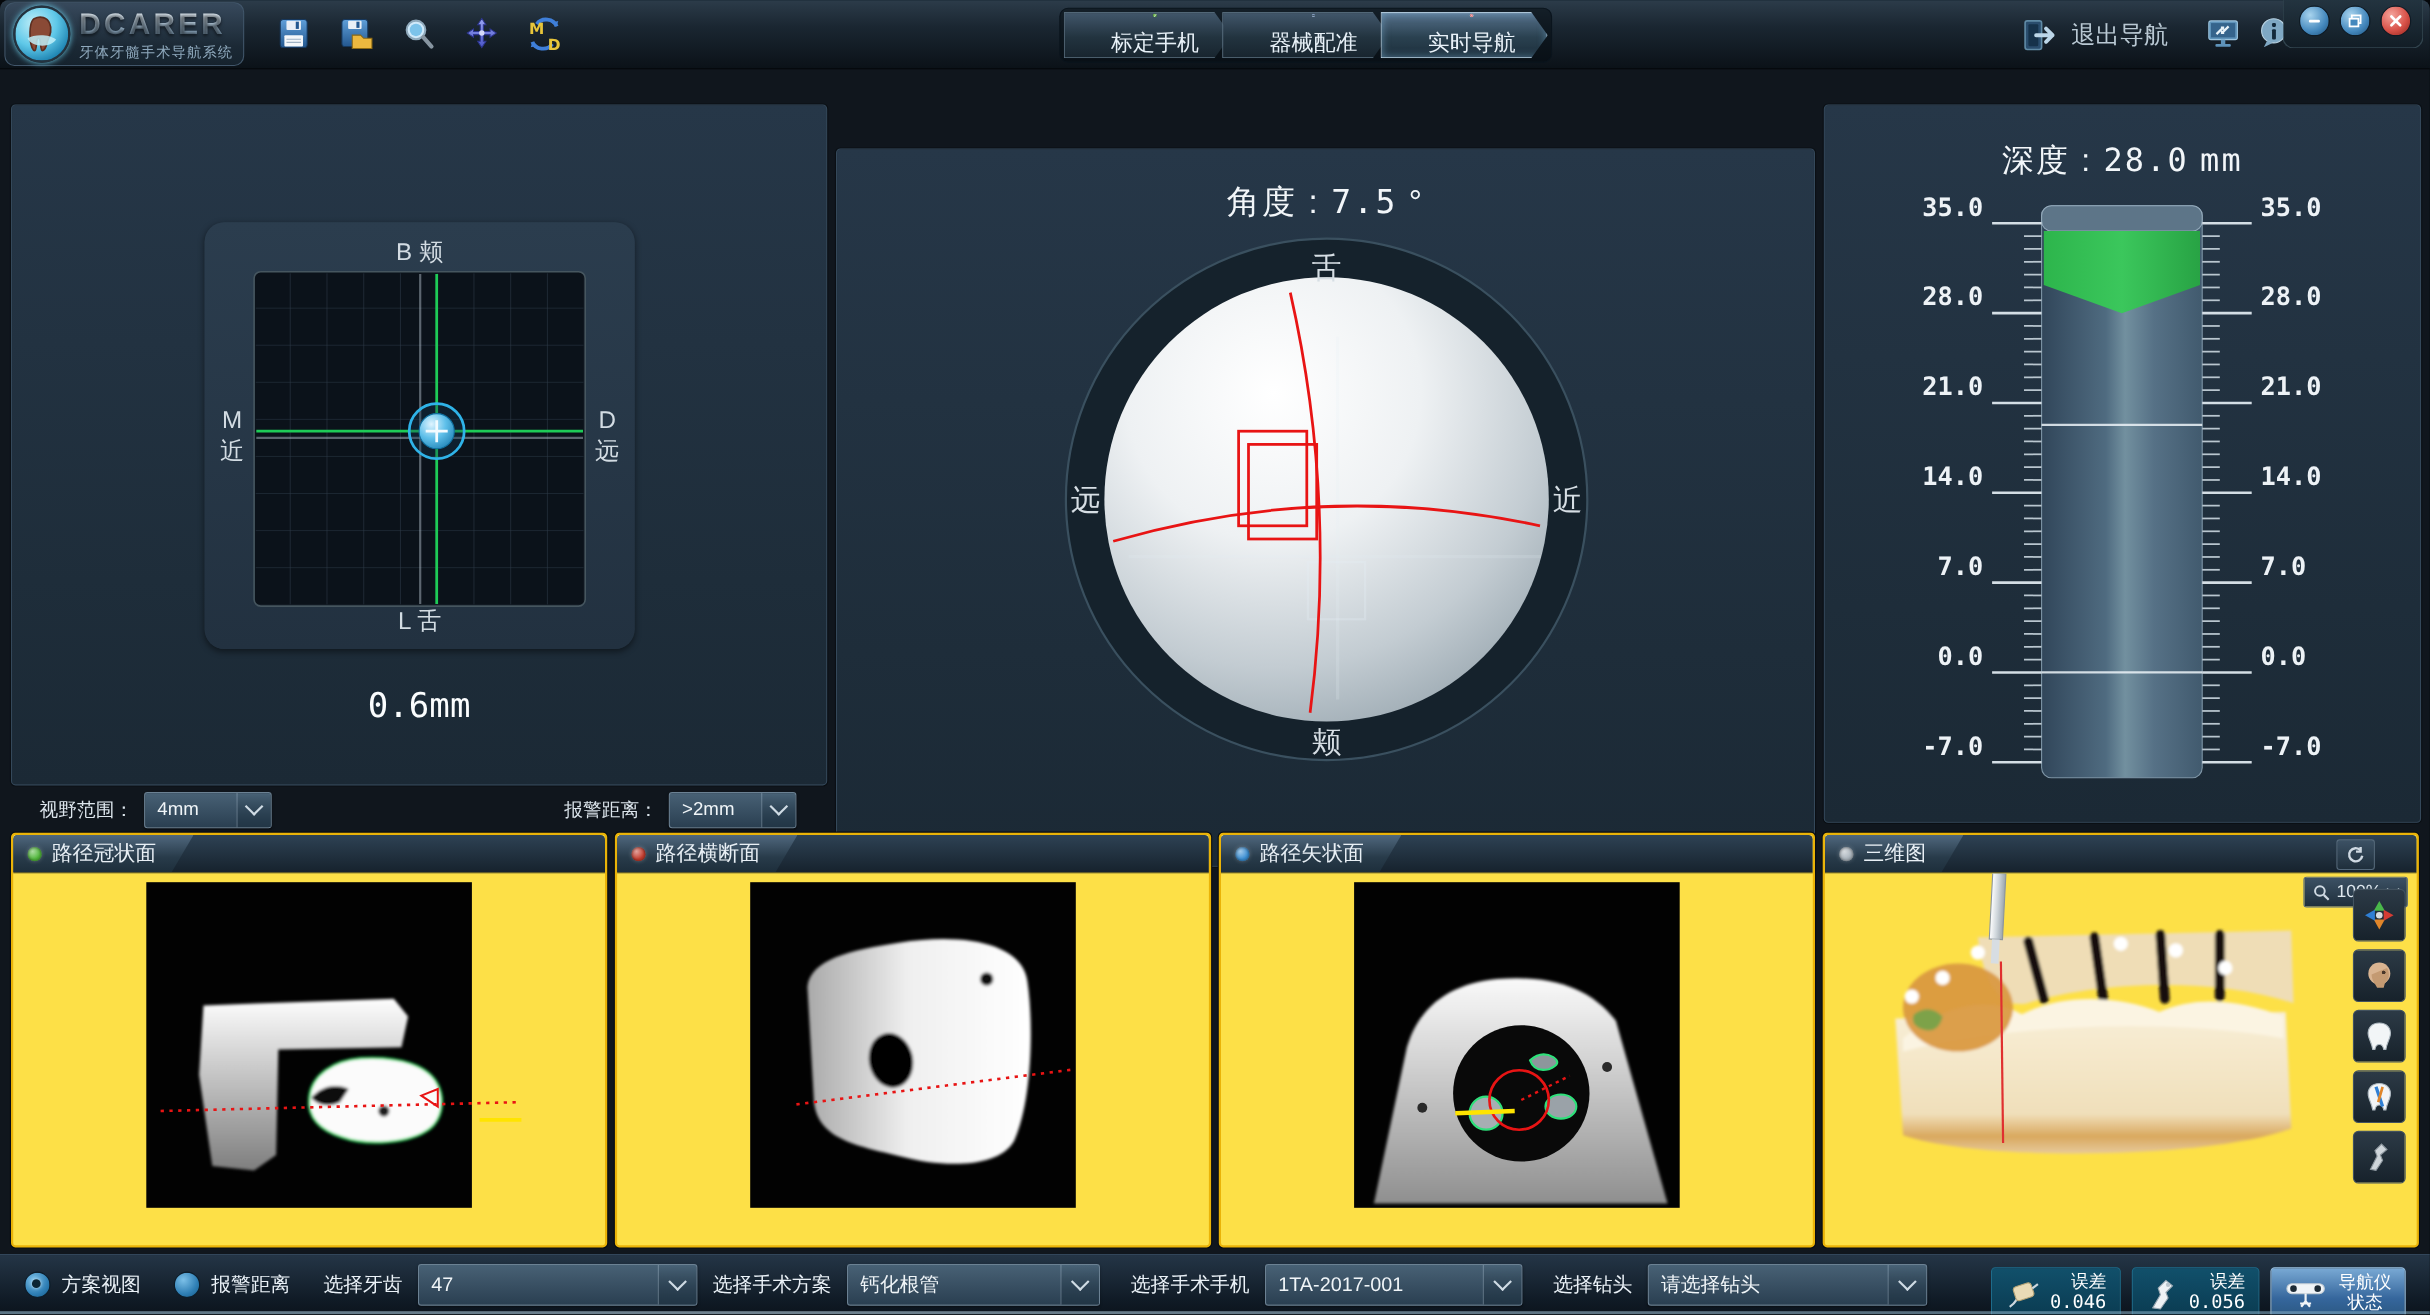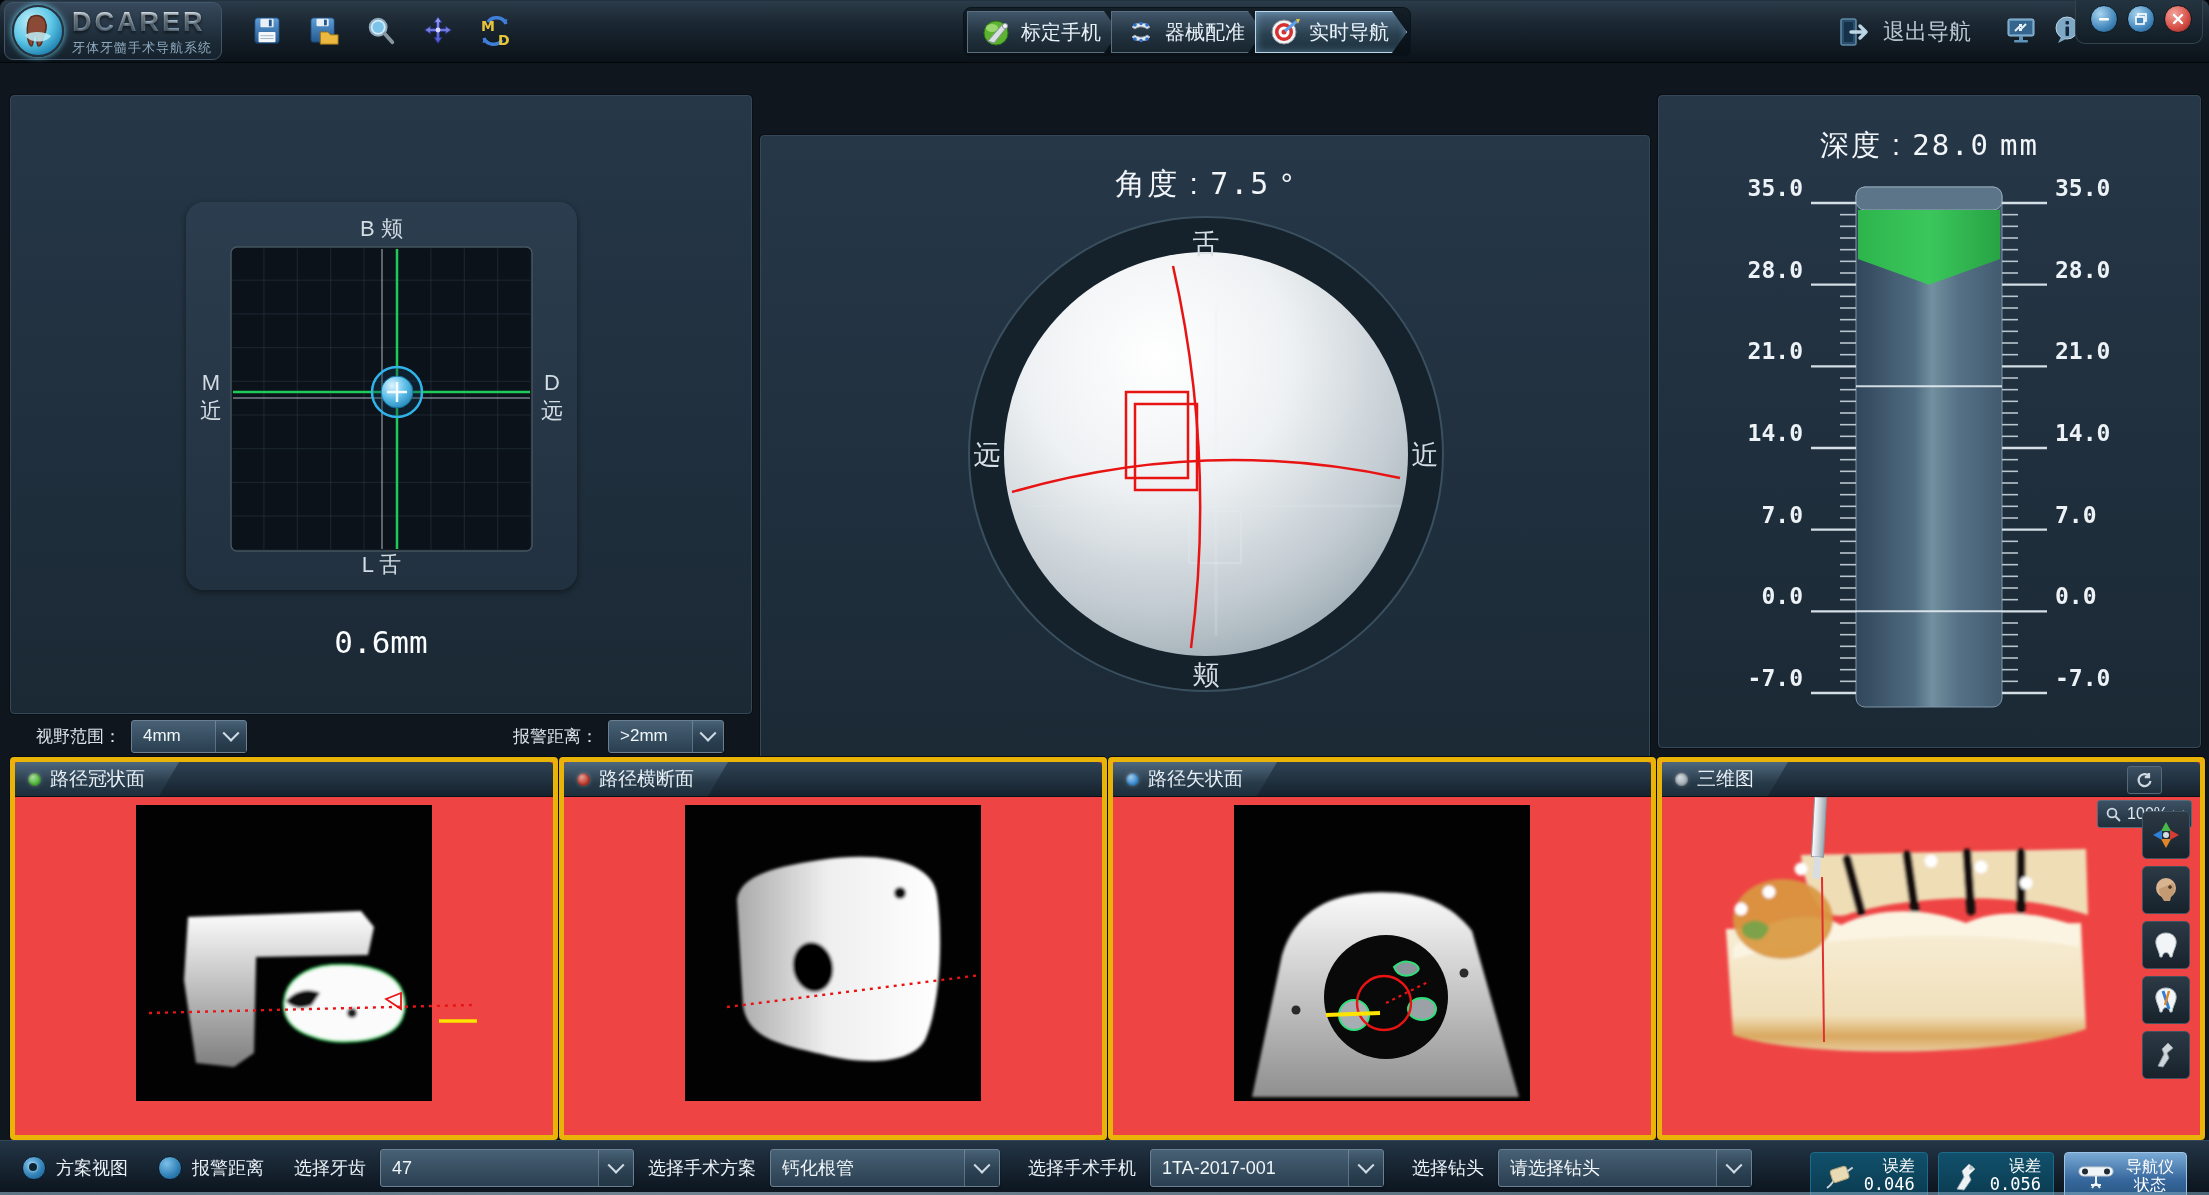--- a/index.html
+++ b/index.html
@@ -24,21 +24,21 @@
     -webkit-background-clip:text;background-clip:text;color:transparent;
     text-shadow:0 2px 3px rgba(0,0,0,.55);}
   .subtitle{font-size:13px;color:#8fa9bd;margin-top:5px;letter-spacing:1px;}
   .tools{position:absolute;left:250px;top:13px;display:flex;gap:23px;}
   .tool{width:34px;height:36px;display:flex;align-items:center;justify-content:center;cursor:pointer;}
   .steps{position:absolute;left:963px;top:7px;display:flex;align-items:center;
     background:rgba(6,12,18,.55);border:1px solid #0a141d;border-radius:8px;padding:3px;}
   .step{height:42px;width:152px;display:flex;align-items:center;gap:9px;padding-left:14px;box-sizing:border-box;
     background:linear-gradient(180deg,#41566a,#22333f 55%,#18252f);
     border:1px solid #5a7080;color:#e8f1f8;font-size:20px;
-    clip-path:polygon(0 0,calc(100% - 15px) 0,100% 50%,calc(100% - 15px) 100%,0 100%);}
+    clip-path:polygon(0 0,calc(100% - 15px) 0,100% 50%,calc(100% - 15px) 100%,0 100%);flex-direction:column;}
   .step+.step{margin-left:-8px;}
   .step.active{background:linear-gradient(180deg,#55708a,#2a4150 55%,#1d2f3c);
     border:1px solid #bcd7ea;box-shadow:0 0 8px rgba(140,200,240,.5) inset;}
   .exit{position:absolute;right:238px;top:14px;display:flex;align-items:center;gap:12px;cursor:pointer;}
   .exit-label{font-size:22px;color:#b9c8d3;}
   .sysicons{position:absolute;right:128px;top:14px;display:flex;gap:16px;align-items:center;}
   .winbtns{position:absolute;right:6px;top:0;height:38px;padding:5px 10px 0 14px;display:flex;gap:9px;
     background:linear-gradient(180deg,#233440,#121d26);border:1px solid #32454f;border-top:none;
     border-radius:0 0 10px 10px;}
   .winbtn{width:26px;height:26px;border-radius:50%;display:flex;align-items:center;justify-content:center;
@@ -90,22 +90,22 @@
   
   .p-depth{left:1658px;top:95px;width:541px;height:651px;}
   .depth-title{position:absolute;top:30px;width:100%;font-size:29px;}
   .gauge{position:absolute;left:0;top:66px;}
   .tk{stroke:#b9c6cf;stroke-width:1.6;}
   .tkM{stroke:#d4dee5;stroke-width:2.4;}
   .tkL{fill:#edf2f6;font:bold 23px "DejaVu Sans Mono",monospace;}
   .refL{stroke:rgba(236,243,248,.85);stroke-width:2;}
 
   
-  .view{position:absolute;top:757px;width:538px;height:373px;background:#ef4444;
-    border:5px solid #eab308;border-radius:4px;box-shadow:0 0 0 1px #080d12;}
+  .view{position:absolute;top:757px;width:538px;height:373px;background:#fde047;
+    border:2px solid #eab308;border-radius:4px;box-shadow:0 0 0 1px #080d12;}
   .vhead{height:34px;background:linear-gradient(180deg,#2e4254,#16222d);
     border-bottom:1px solid #091017;border-radius:4px 4px 0 0;position:relative;display:flex;align-items:center;}
   .vtab{height:100%;display:flex;align-items:center;gap:9px;padding:0 34px 0 13px;box-sizing:border-box;
     background:linear-gradient(180deg,#50687e,#283b4a 60%,#1d2e3b);
     clip-path:polygon(0 0,100% 0,calc(100% - 20px) 100%,0 100%);border-radius:4px 0 0 0;}
   .vdot{width:13px;height:13px;border-radius:50%;box-shadow:0 0 3px rgba(0,0,0,.6) inset,0 0 4px rgba(255,255,255,.25);}
   .vtitle{font-size:19px;color:#e8eff5;white-space:nowrap;}
   .vbody{position:relative;height:338px;display:flex;justify-content:center;}
   .vctrl{position:absolute;right:8px;top:4px;display:flex;gap:6px;align-items:center;flex-direction:column;}
   .vbtn{height:26px;border:1px solid #55697a;border-radius:3px;background:linear-gradient(180deg,#3c5164,#1f2f3c);

